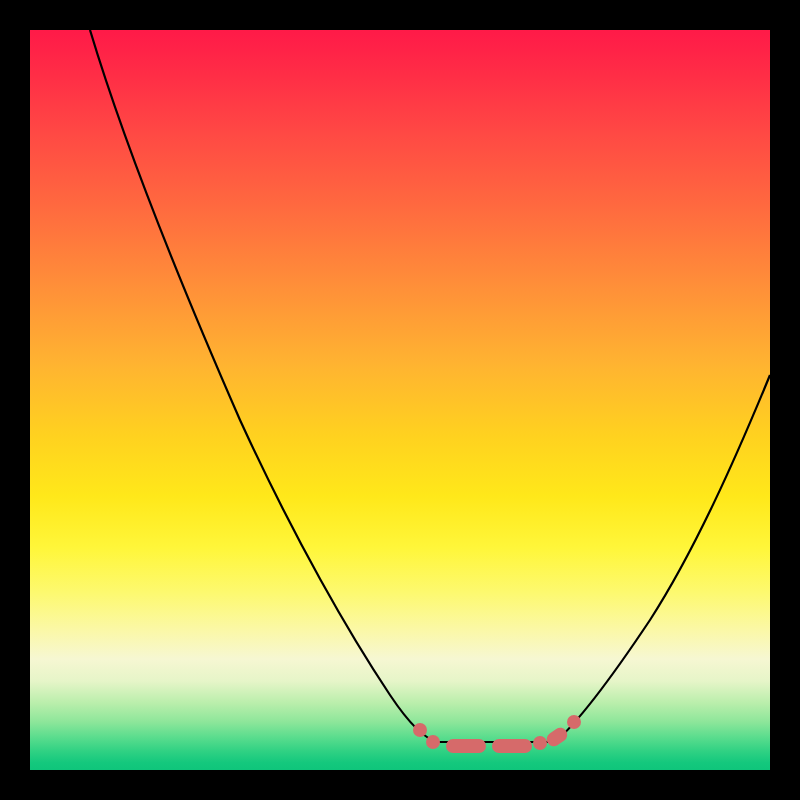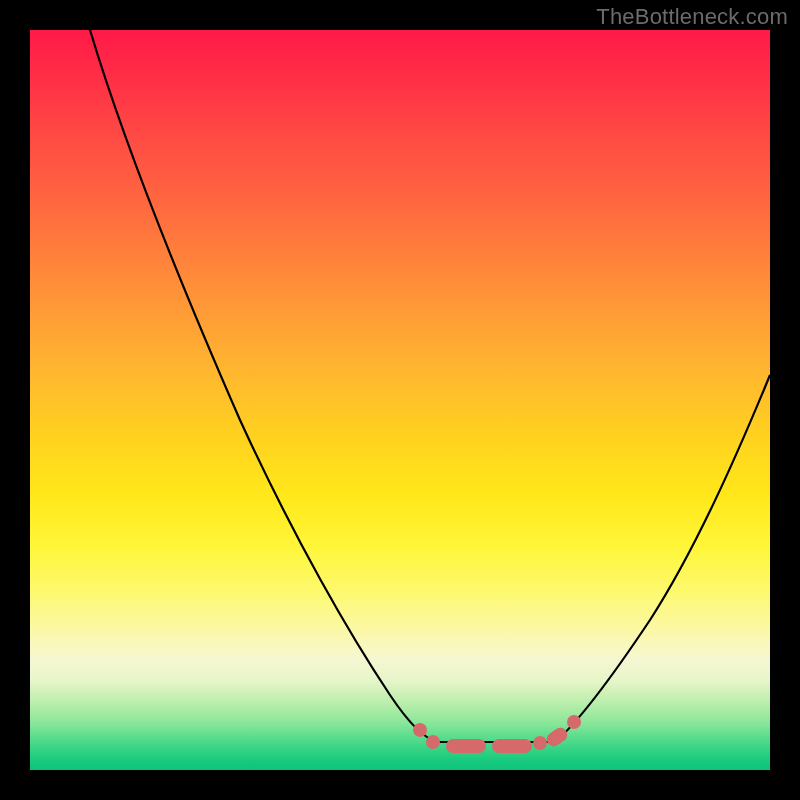--- a/index.html
+++ b/index.html
@@ -75,21 +75,20 @@
   .v-line {
     stroke: #000;
     stroke-width: 2.2;
     fill: none;
   }
 </style>
 </head>
 <body>
 
 <div class="frame">
-  <div class="watermark">TheBottleneck.com</div>
 
   <div class="plot">
     <div class="gradient"></div>
 
     <svg class="curve" viewBox="0 0 740 740" preserveAspectRatio="none">
 
       <path class="v-line" d="M 60 0
                C 90 100, 140 230, 210 390
                C 265 510, 320 605, 360 665
                C 382 698, 398 710, 408 712"></path>

